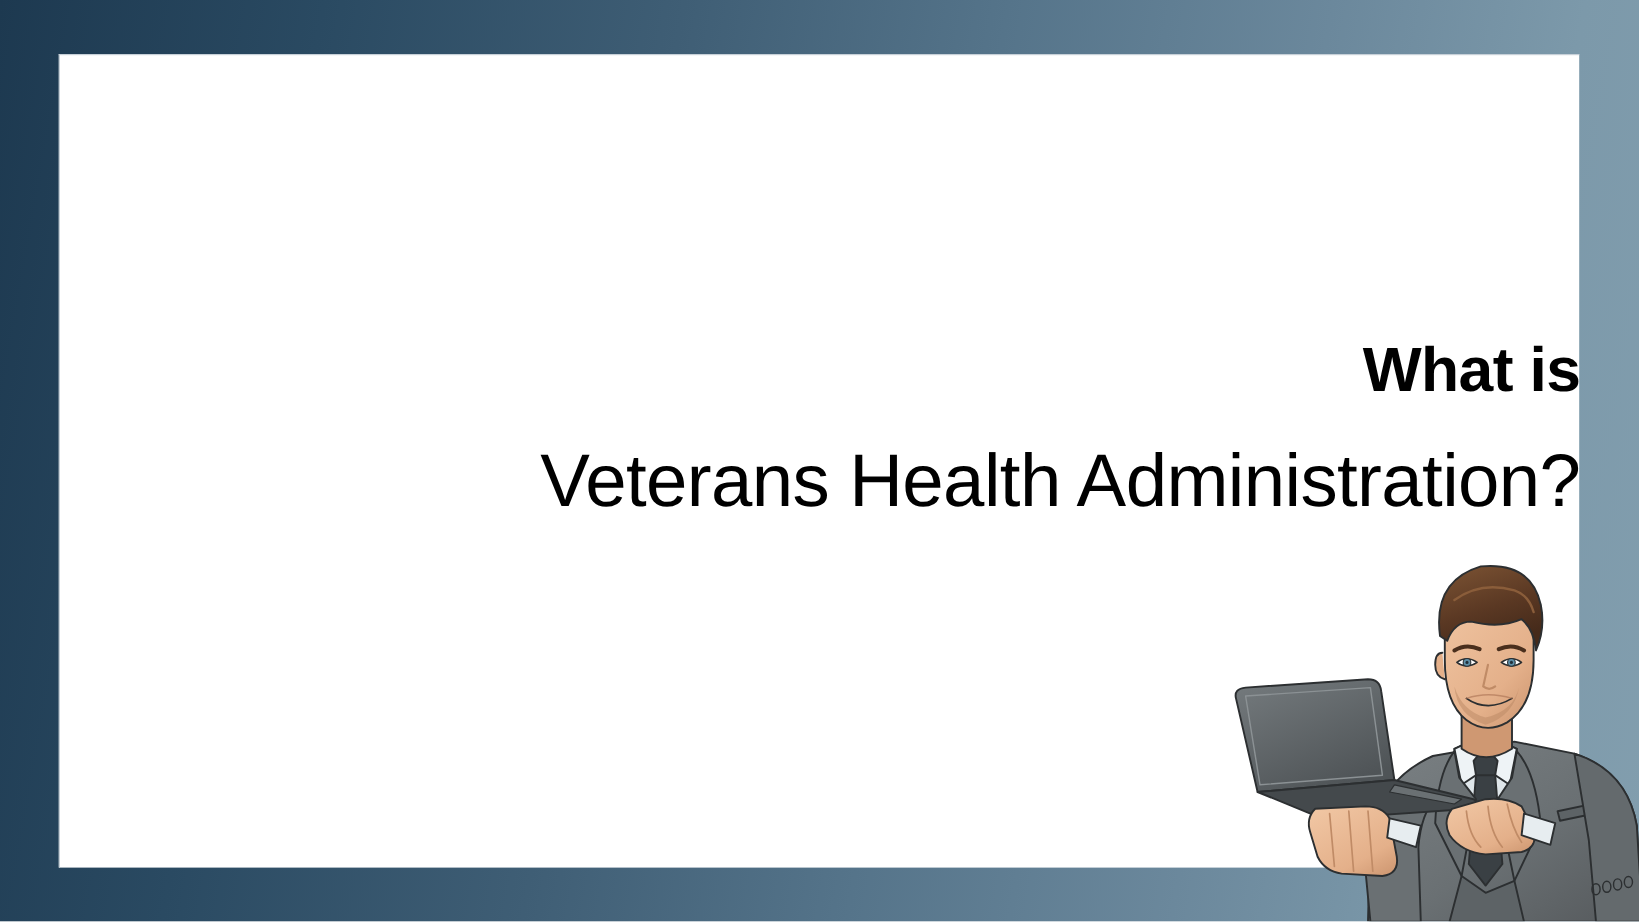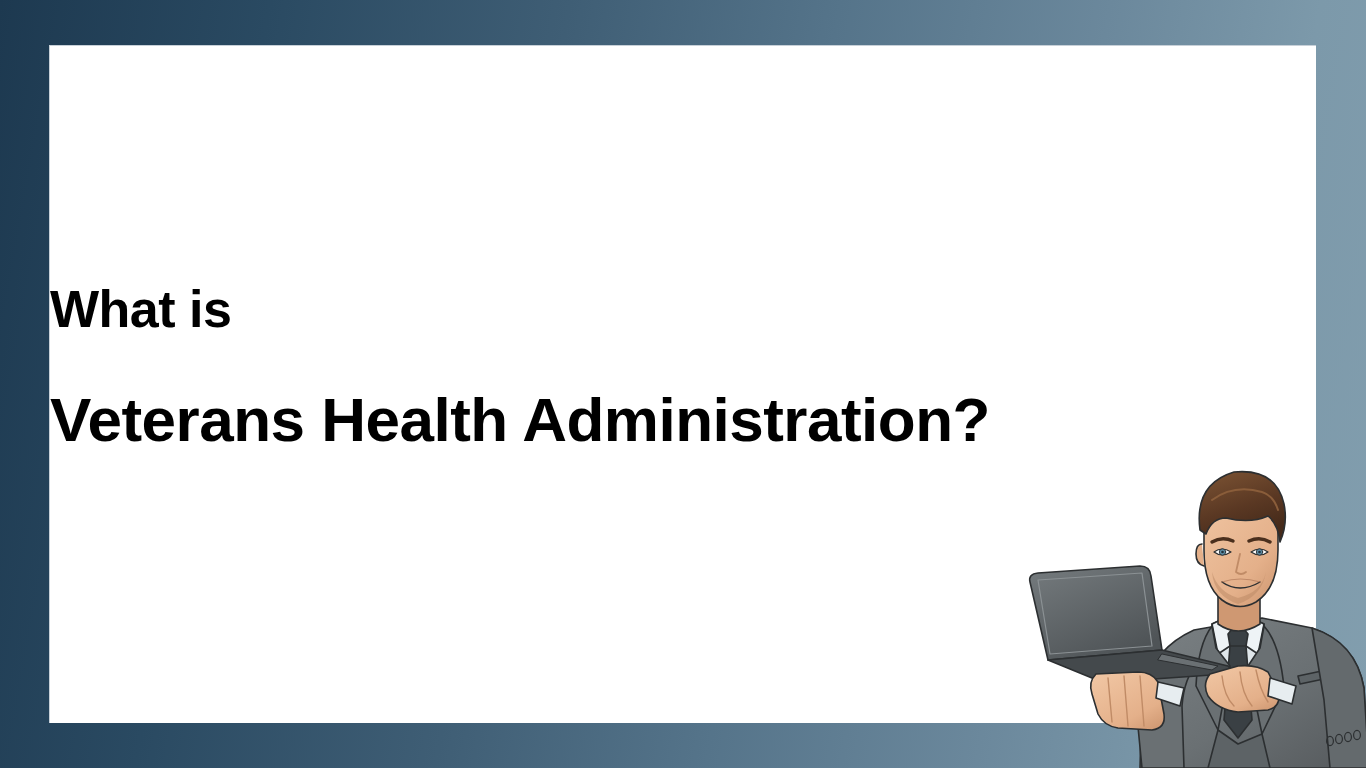--- a/index.html
+++ b/index.html
@@ -39,38 +39,38 @@
     border-top: 1px solid #c7d0d8;
     box-shadow: 0 0 0 0 rgba(0,0,0,0);
   }
 
   
   #title-block {
     position: absolute;
     left: 0;
     top: 232px;
     width: 1267px;
-    text-align: left;
+    text-align: right;
     color: #000000;
     font-weight: bold;
     letter-spacing: -0.5px;
   }
   #title-line-1 {
     display: block;
     font-size: 52px;
     line-height: 62px;
     font-weight: bold;
     white-space: nowrap;
   }
   #title-line-2 {
     display: block;
-    margin-top: 44px;
+    margin-top: 26px;
     font-size: 62px;
     line-height: 72px;
-    font-weight: bold;
+    font-weight: normal;
     white-space: nowrap;
     letter-spacing: -0.5px;
   }
 
   
   #presenter-figure {
     position: absolute;
     right: -6px;
     bottom: 0;
     width: 360px;

